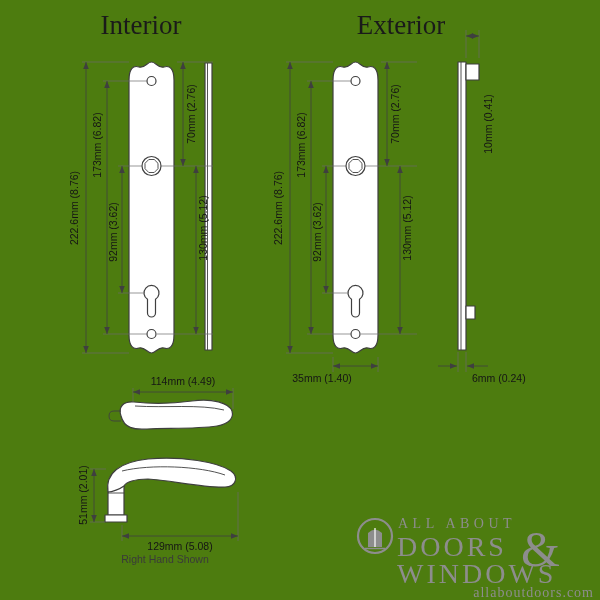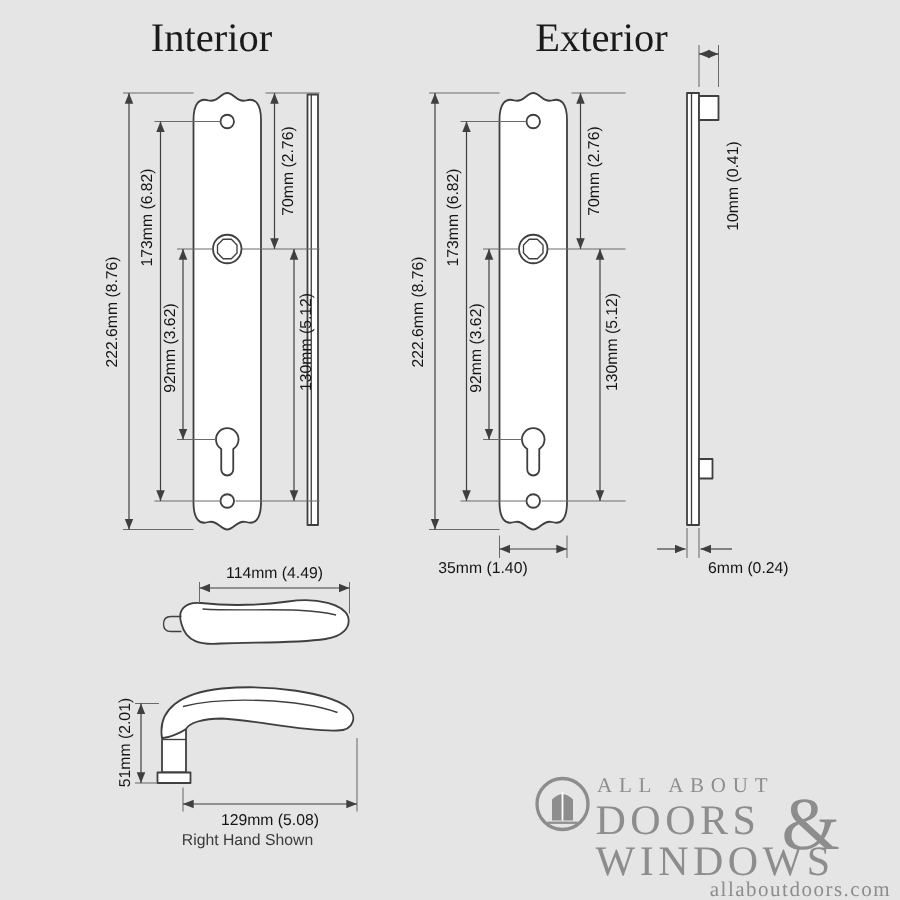--- a/index.html
+++ b/index.html
@@ -1,16 +1,16 @@
 <!DOCTYPE html>
 <html><head>
 <meta charset="utf-8">
 <style>
   html,body{margin:0;padding:0;background:#ffffff;}
-  .page{position:relative;width:600px;height:600px;background:#e5e5e5;overflow:hidden;
+  .page{position:relative;width:600px;height:600px;background:#4d7c0f;overflow:hidden;
         font-family:"Liberation Sans",sans-serif;}
   svg{display:block;}
   .ol{fill:#ffffff;stroke:#3f3f3f;stroke-width:1.2;stroke-linejoin:round;}
   .det{fill:none;stroke:#3f3f3f;stroke-width:0.9;}
   .ext line{stroke:#6a6a6a;stroke-width:0.7;}
   .dim line{stroke:#3f3f3f;stroke-width:0.8;}
   .t-title{font:27px "Liberation Serif",serif;fill:#1a1a1a;}
   .t-dim{font:10.5px "Liberation Sans",sans-serif;fill:#151515;}
   .t-note{font:10.5px "Liberation Sans",sans-serif;fill:#3a3a3a;}
   .t-logo-small{font:14px "Liberation Serif",serif;fill:#8d8d8d;letter-spacing:4.5px;}

